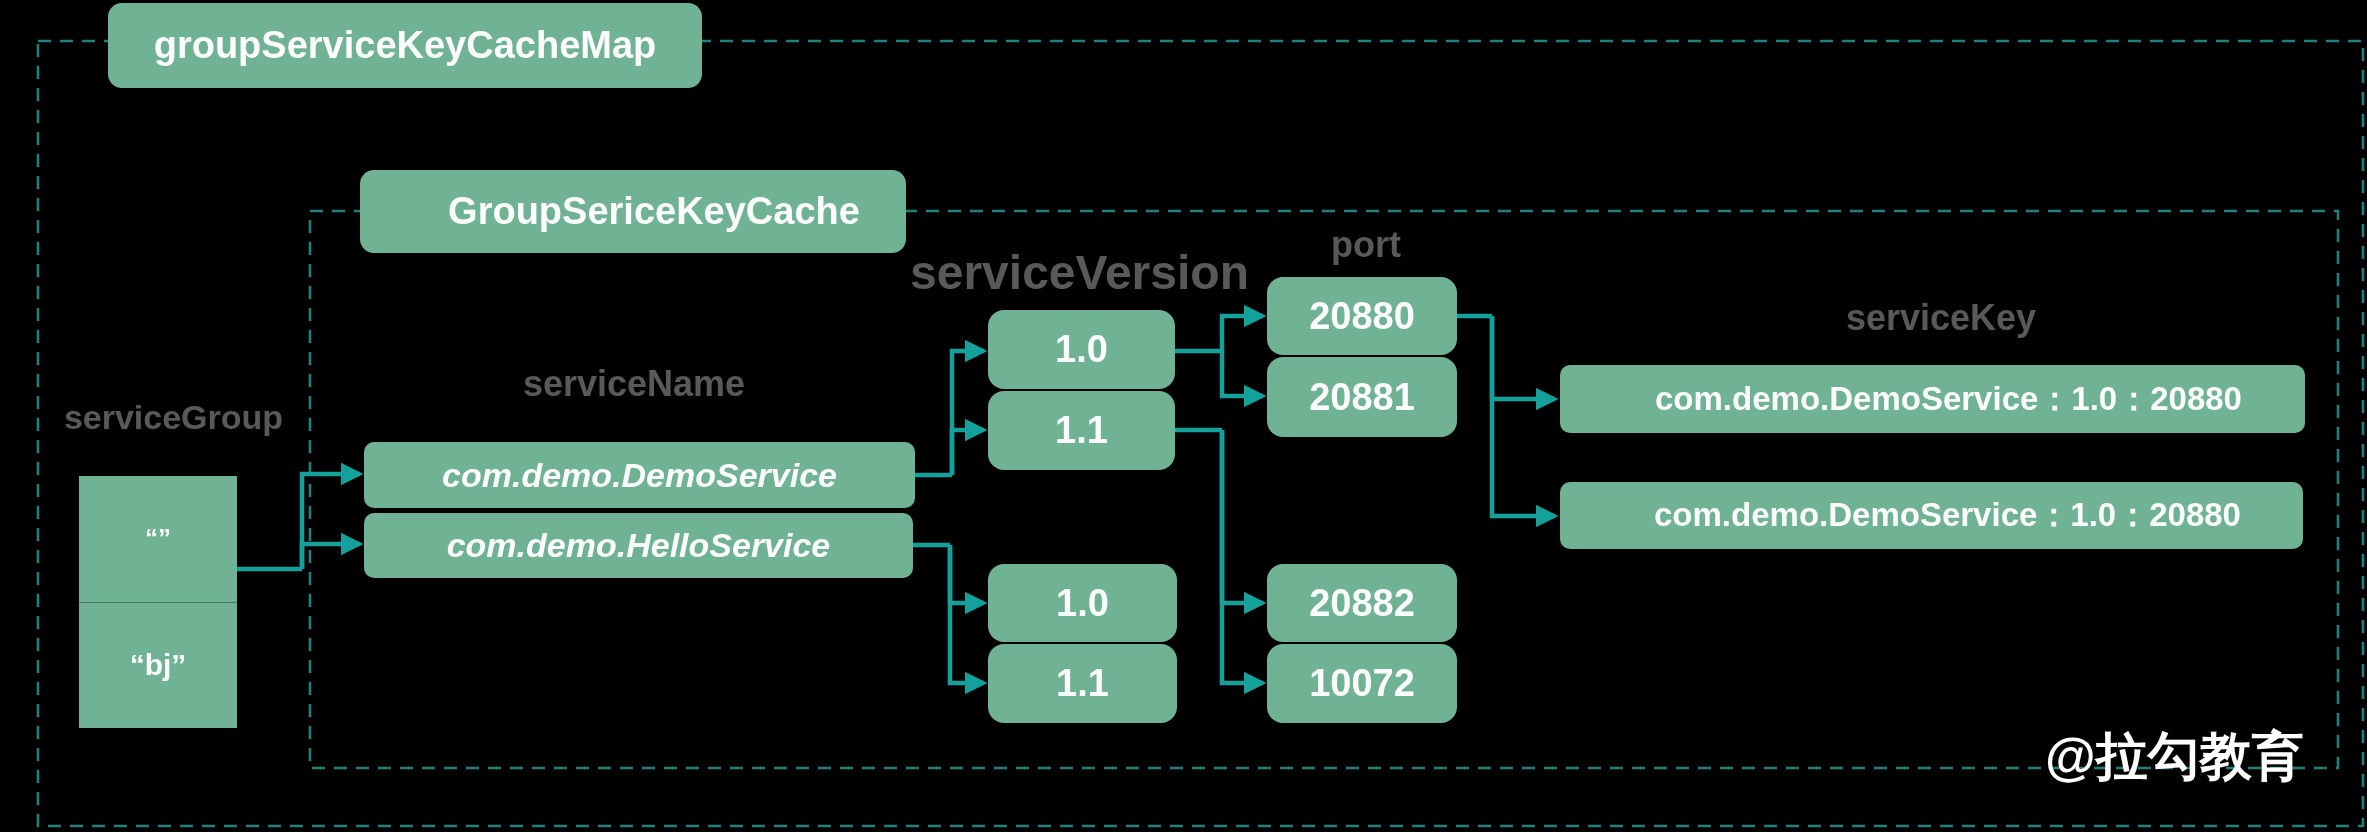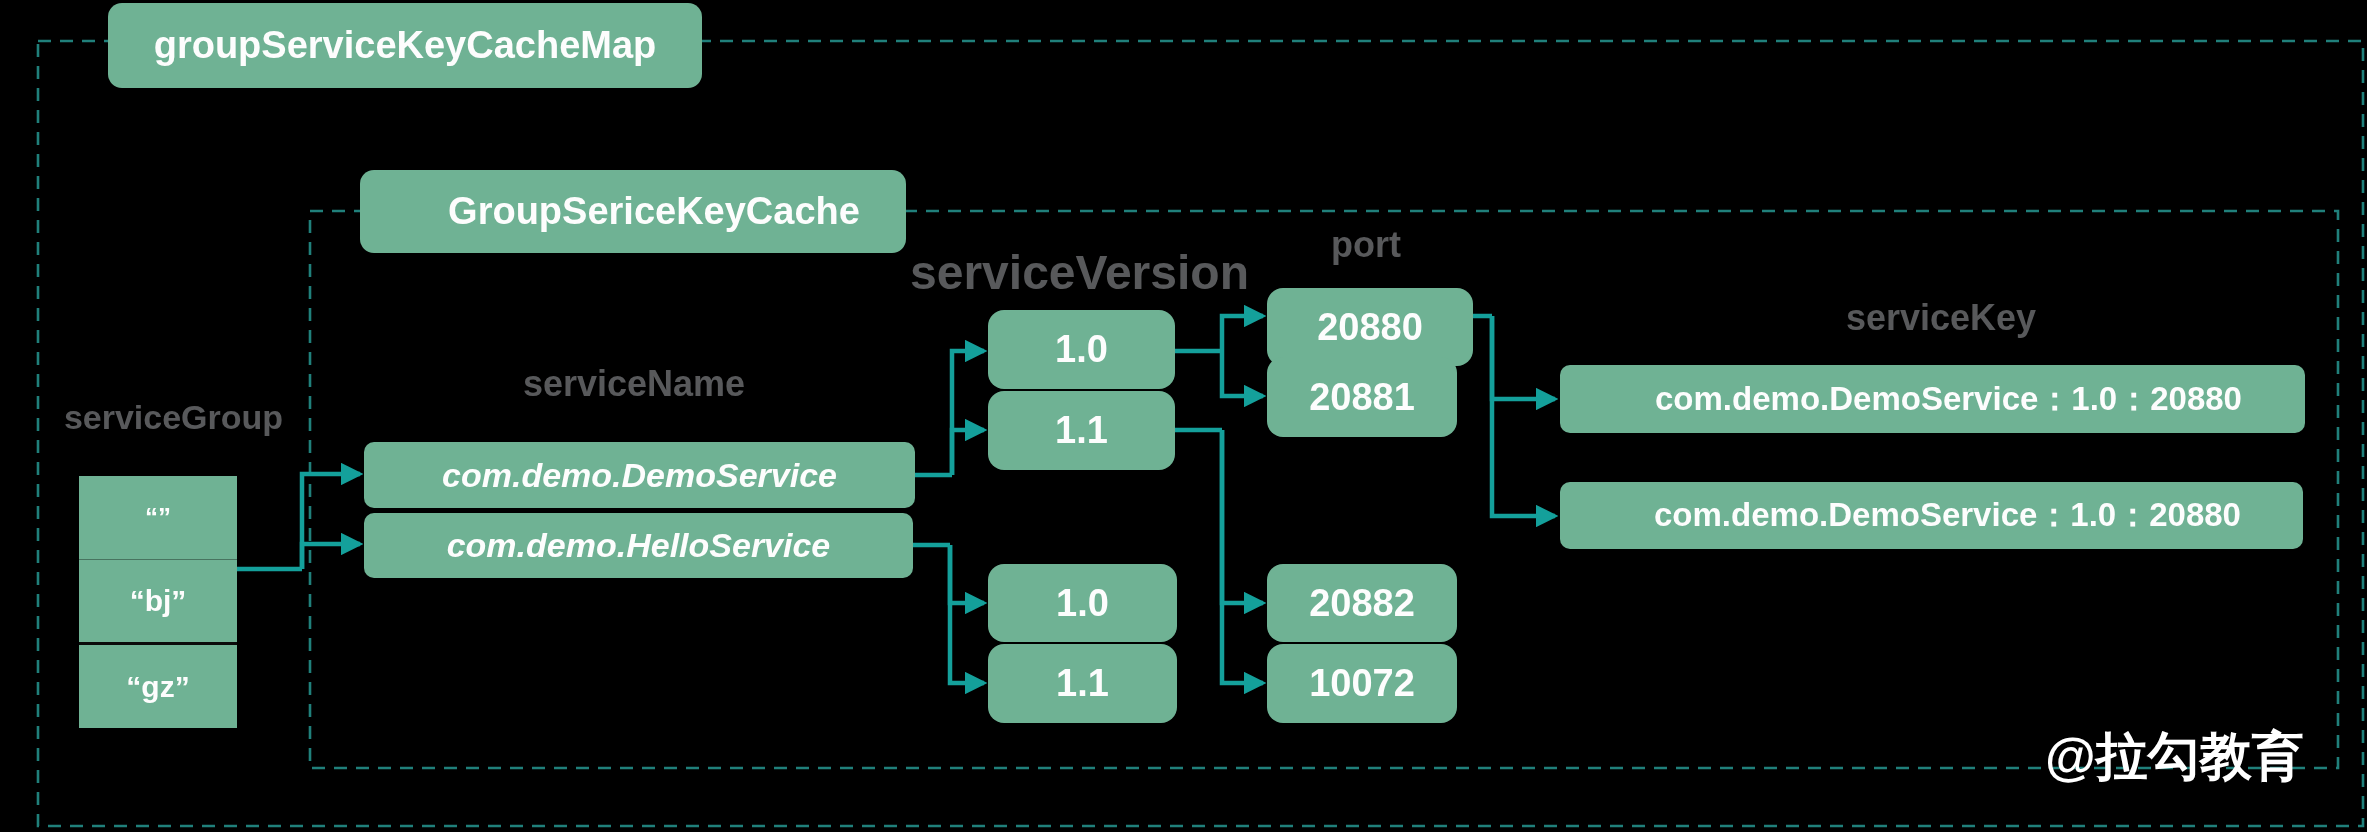--- a/index.html
+++ b/index.html
@@ -67,35 +67,34 @@
   <path class="wire" d="M1492,316 V516 H1555" marker-end="url(#arr)"></path>
 </svg>
 
 <div class="abs gbox title-box" style="left:108px;top:3px;width:594px;height:85px;">groupServiceKeyCacheMap</div>
 <div class="abs gbox title-box" style="left:360px;top:170px;width:546px;height:83px;padding-left:42px;">GroupSericeKeyCache</div>
 
 <div class="abs glabel" style="left:55px;top:396px;width:237px;height:42px;">serviceGroup</div>
 <div class="abs stack" style="left:79px;top:476px;width:158px;height:252px;">
   <div class="cell" style="font-size:26px;">“”</div>
   <div class="cell sep-light">“bj”</div>
-  <div class="cell sep-dark">“gz”</div>
 </div>
 
 <div class="abs glabel" style="left:519px;top:363px;width:230px;height:42px;font-size:36px;">serviceName</div>
 <div class="abs gbox node-box" style="left:364px;top:442px;width:551px;height:66px;">com.demo.DemoService</div>
 <div class="abs gbox node-box" style="left:364px;top:513px;width:549px;height:65px;">com.demo.HelloService</div>
 
 <div class="abs glabel" style="left:951px;top:251px;width:257px;height:42px;font-size:48px;">serviceVersion</div>
 <div class="abs gbox small-box" style="left:988px;top:310px;width:187px;height:79px;">1.0</div>
 <div class="abs gbox small-box" style="left:988px;top:391px;width:187px;height:79px;">1.1</div>
 <div class="abs gbox small-box" style="left:988px;top:564px;width:189px;height:78px;">1.0</div>
 <div class="abs gbox small-box" style="left:988px;top:644px;width:189px;height:79px;">1.1</div>
 
 <div class="abs glabel" style="left:1316px;top:224px;width:100px;height:42px;font-size:36px;">port</div>
-<div class="abs gbox small-box" style="left:1267px;top:288px;width:206px;height:78px;">20880</div>
+<div class="abs gbox small-box" style="left:1267px;top:277px;width:190px;height:78px;">20880</div>
 <div class="abs gbox small-box" style="left:1267px;top:357px;width:190px;height:80px;">20881</div>
 <div class="abs gbox small-box" style="left:1267px;top:564px;width:190px;height:78px;">20882</div>
 <div class="abs gbox small-box" style="left:1267px;top:644px;width:190px;height:79px;">10072</div>
 
 <div class="abs glabel" style="left:1845px;top:296px;width:192px;height:44px;font-size:36px;">serviceKey</div>
 <div class="abs gbox key-box" style="left:1560px;top:365px;width:745px;height:68px;">com.demo.DemoService：1.0：20880</div>
 <div class="abs gbox key-box" style="left:1560px;top:482px;width:743px;height:67px;">com.demo.DemoService：1.0：20880</div>
 
 <div class="abs watermark" style="left:2045px;top:722px;">@拉勾教育</div>
 

